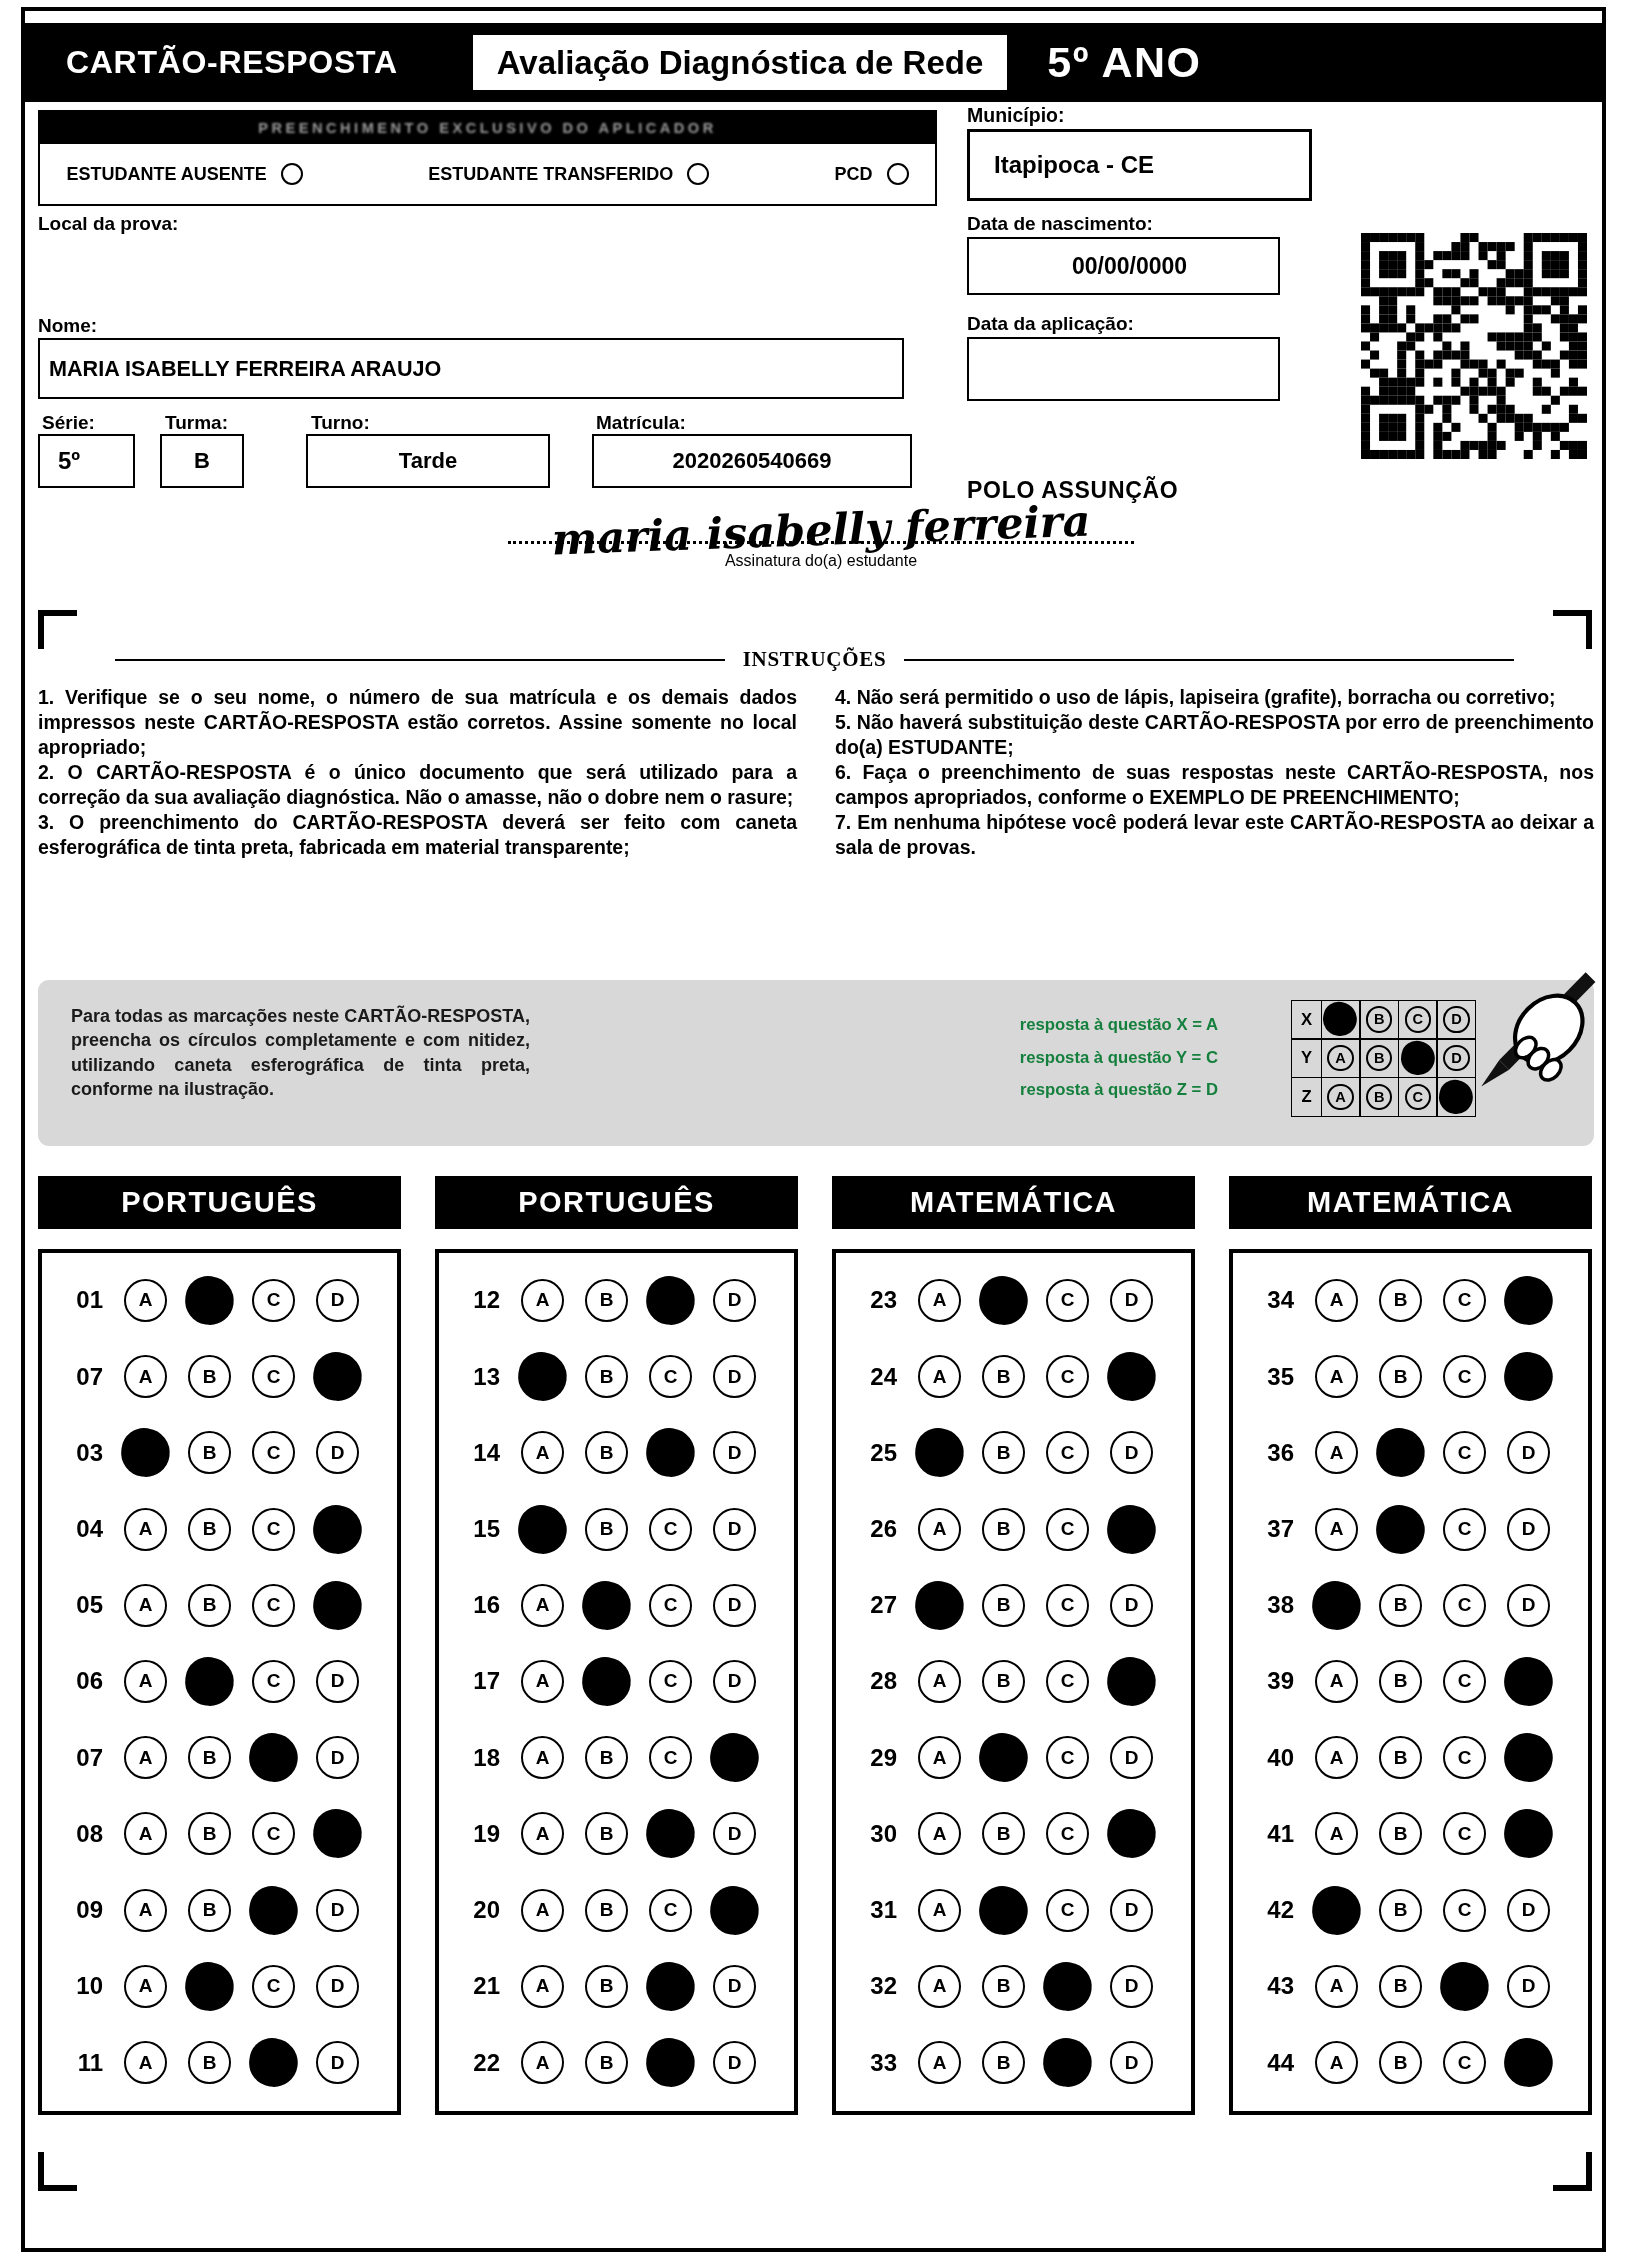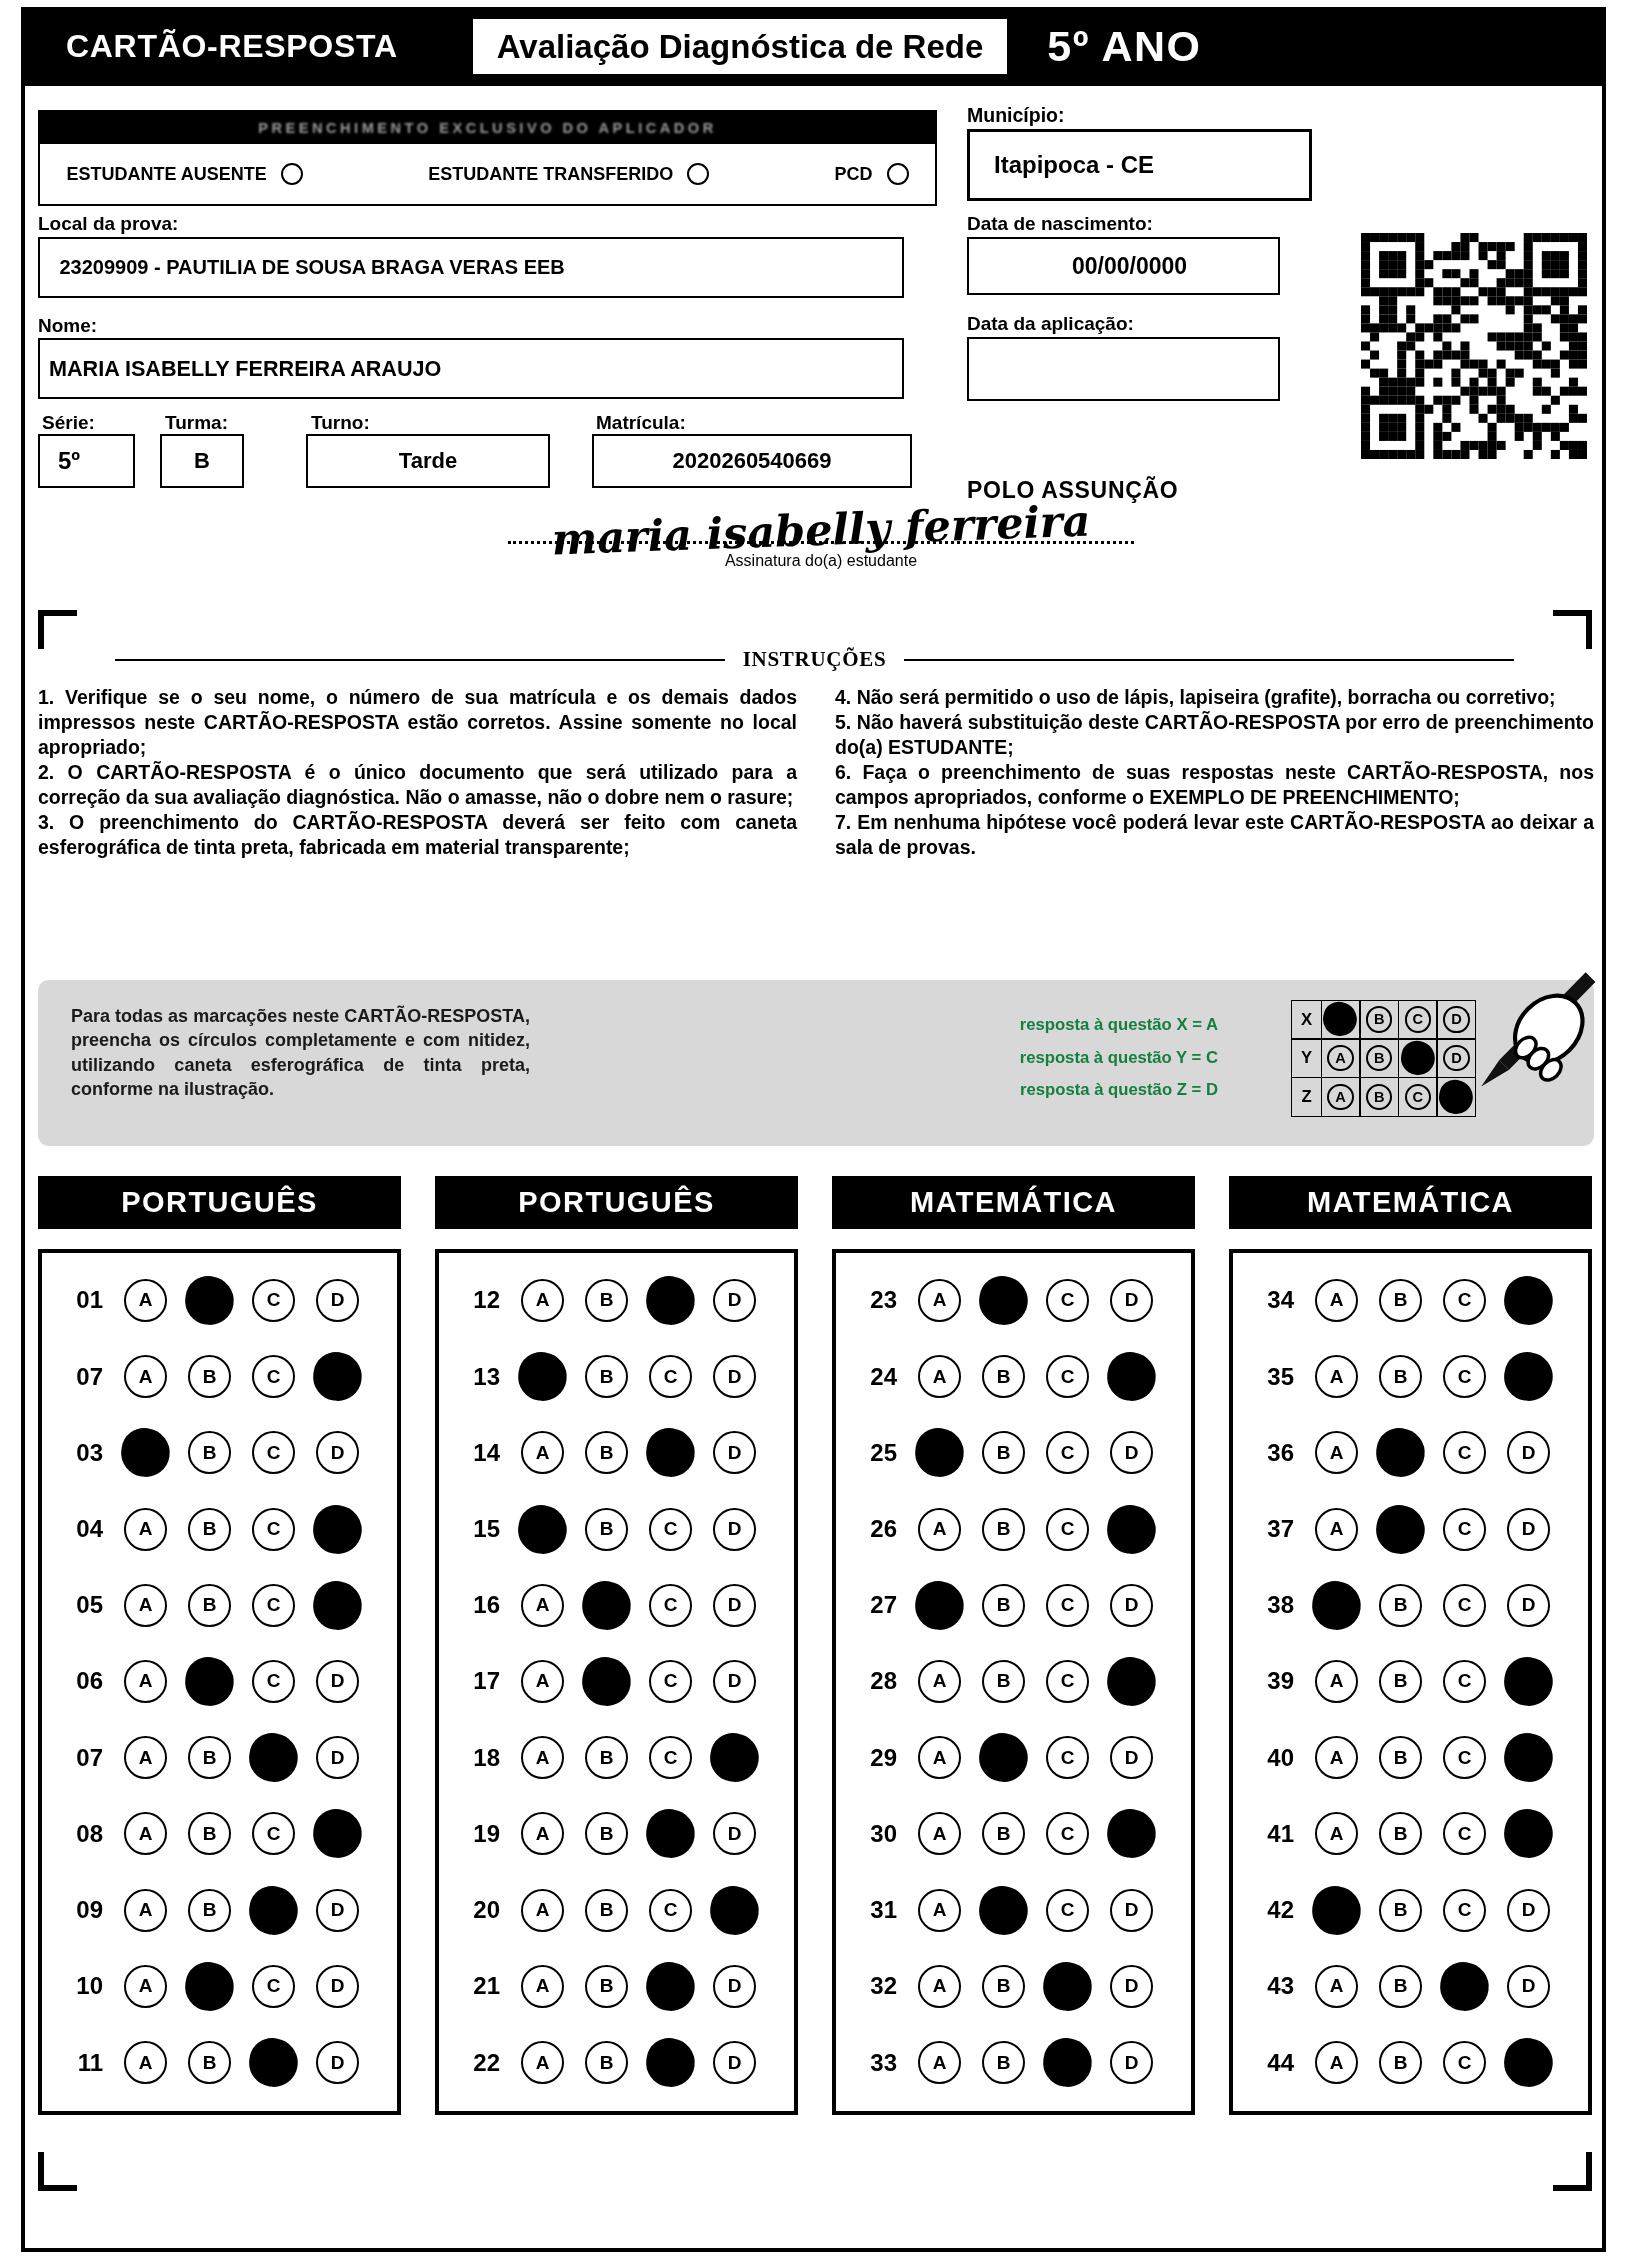--- a/index.html
+++ b/index.html
@@ -3,21 +3,21 @@
 <meta charset="utf-8">
 <style>
   * { margin:0; padding:0; box-sizing:border-box; }
   html,body { background:#fff; }
   body { font-family:"Liberation Sans", sans-serif; color:#000; }
   .page { position:relative; width:1630px; height:2261px; background:#fff; overflow:hidden; }
 
   .sheet-border { position:absolute; left:21px; top:7px; width:1585px; height:2245px; border:4.9px solid #000; }
 
   
-  .header { position:absolute; left:21px; top:7px; width:1585px; height:79px; background:#000; display:flex; align-items:center; }
+  .header { position:absolute; left:21px; top:23px; width:1585px; height:79px; background:#000; display:flex; align-items:center; }
   .header-title { color:#fff; font-weight:bold; font-size:32px; margin-left:45px; letter-spacing:0.7px; }
   .header-box { background:#fff; color:#000; font-weight:bold; font-size:33px; padding:8.4px 24px; margin-left:73px; border:2.8px solid #000; }
   .header-grade { color:#fff; font-weight:bold; font-size:43px; margin-left:38px; letter-spacing:1.4px; }
 
   
   .ap-box { position:absolute; left:38px; top:110px; width:899px; border:2.8px solid #000; }
   .ap-bar { height:32px; background:#000; display:flex; align-items:center; justify-content:center; }
   .ap-bar span { color:#999; font-size:14.6px; font-weight:bold; letter-spacing:3.5px; filter:blur(0.9px); }
   .ap-row { height:60px; display:flex; align-items:center; justify-content:space-between; padding:0 26.4px; }
   .ap-option { display:flex; align-items:center; gap:14px; font-weight:bold; font-size:18px; }
@@ -122,21 +122,20 @@
         <span class="ap-circle"></span>
       </div>
       <div class="ap-option">
         <span>PCD</span>
         <span class="ap-circle"></span>
       </div>
     </div>
   </div>
 
   <div class="f-label lbl-local">Local da prova:</div>
-  <div class="f-box box-local">23209909 - PAUTILIA DE SOUSA BRAGA VERAS EEB</div>
 
   <div class="f-label lbl-nome">Nome:</div>
   <div class="f-box box-nome">MARIA ISABELLY FERREIRA ARAUJO</div>
 
   <div class="f-label lbl-serie">Série:</div>
   <div class="f-box box-serie">5º</div>
 
   <div class="f-label lbl-turma">Turma:</div>
   <div class="f-box box-turma">B</div>
 

